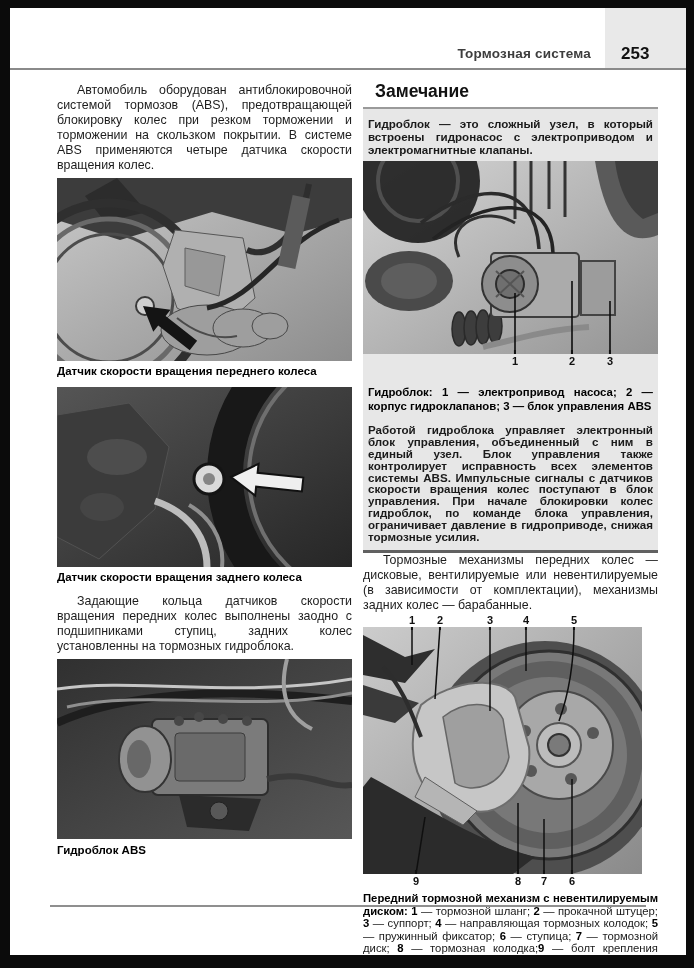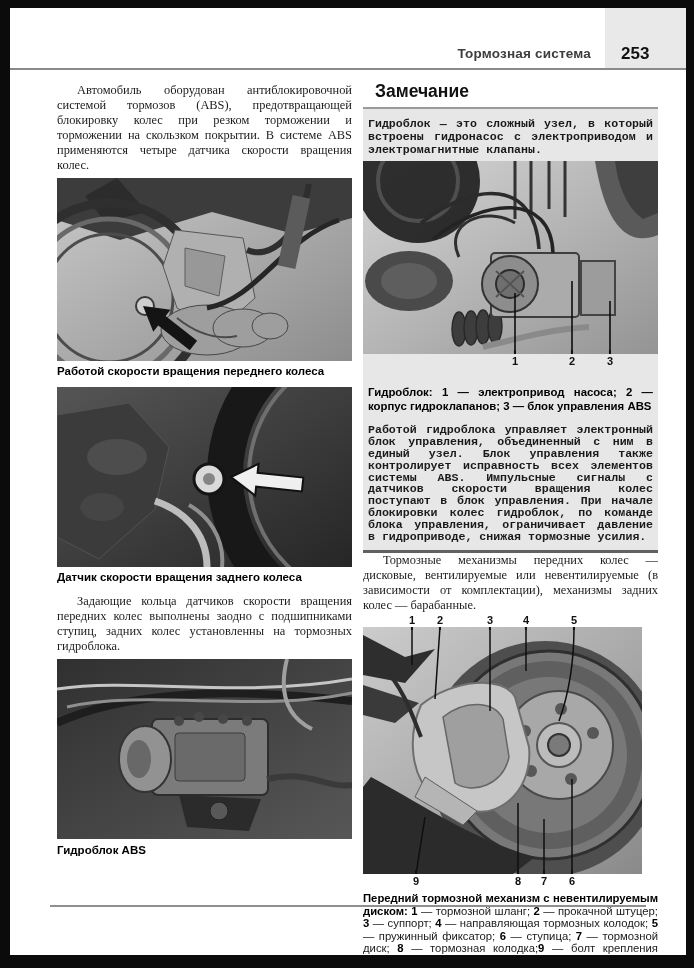--- a/index.html
+++ b/index.html
@@ -24,39 +24,39 @@
     background:#e9e9e9;
   }
   .pagenum { position:absolute; left:16px; bottom:4px; font-size:17px; font-weight:bold; color:#111; }
 
   
   .cols { display:flex; gap:11px; margin:7px 28px 0 47px; }
   .col { width:295px; }
 
   p.body {
     margin:0; font-size:12.4px; line-height:15px; color:#1c1c1c;
-    text-align:justify; text-indent:20px;font-family:Liberation Serif, serif;
+    text-align:justify; text-indent:20px;
   }
   .cap {
     margin:4px 0 0 0; font-size:11.5px; line-height:13.5px;
     font-weight:bold; color:#000; text-align:left;
   }
   figure { margin:0; }
   .ph { display:block; }
 
   
   .note-h { margin:4px 0 0 12px; font-size:17.5px; font-weight:bold; color:#111; }
   .note-box {
     margin-top:5px; background:#e7e7e7;
     border-top:2px solid #9a9a9a; border-bottom:3px solid #616161;
     padding:8px 0 8px 0;
   }
   .note-text {
     margin:0; padding:0 5px; font-size:11.6px; line-height:13px;
-    font-weight:bold; color:#1a1a1a; text-align:justify;font-family:Liberation Mono, monospace;
+    font-weight:bold; color:#1a1a1a; text-align:justify;
   }
   .note-body { line-height:11.8px; margin-top:5px; }
   .note-box figure { margin-top:5px; }
   .note-cap { padding:0 5px; margin-top:18px; font-size:11.4px; line-height:13.5px; font-weight:bold; text-align:justify; }
 
   
   .co-row { position:relative; height:14px; }
   .co {
     position:absolute; transform:translateX(-50%);
     font-size:11px; line-height:14px; font-weight:bold; color:#111;
@@ -120,21 +120,21 @@
           <path d="M120 140 q30 24 60 18" stroke="#4a4a4a" stroke-width="2" fill="none"></path>
           <path d="M282 42 C224 62, 202 120, 150 130" stroke="#262626" stroke-width="5" fill="none"></path>
           <path d="M252 6 C242 60, 212 82, 190 72" stroke="#2e2e2e" stroke-width="6" fill="none"></path>
           <rect x="228" y="18" width="18" height="72" fill="#5b5b5b" transform="rotate(12 237 54)"></rect>
           <circle cx="88" cy="128" r="9" fill="#cfcfcf" stroke="#3a3a3a" stroke-width="2"></circle>
           <g transform="translate(86 128) rotate(38)">
             <polygon points="0,0 24,-14 24,-6 64,-6 64,6 24,6 24,14" fill="#141414"></polygon>
           </g>
         </svg>
       </figure>
-      <p class="cap">Работой скорости вращения переднего колеса</p>
+      <p class="cap">Датчик скорости вращения переднего колеса</p>
 
       <figure style="margin-top:8px">
         <svg class="ph" width="295" height="180" viewBox="0 0 295 180">
           <defs>
             <linearGradient id="g2" x1="0" y1="0" x2="1" y2="1">
               <stop offset="0" stop-color="#555555"></stop>
                 <stop offset="1" stop-color="#262626"></stop>
             </linearGradient>
           </defs>
           <rect width="295" height="180" fill="url(#g2)"></rect>

